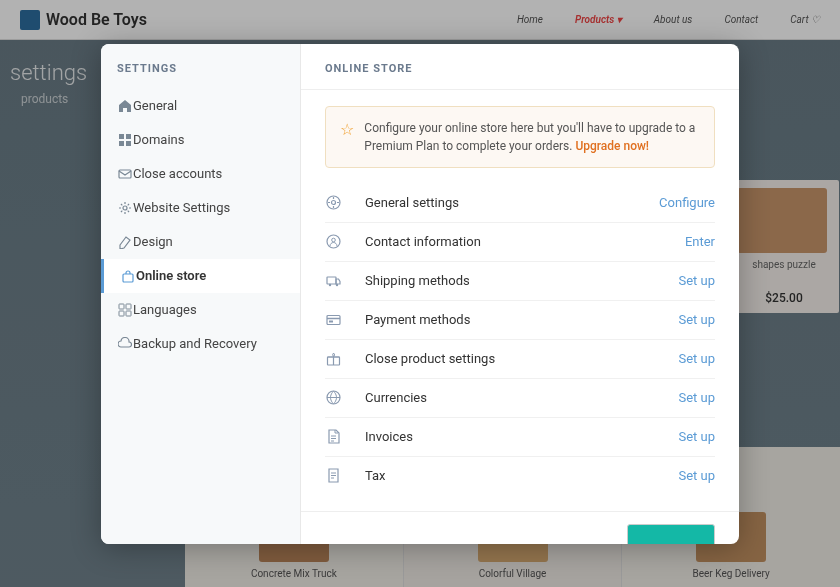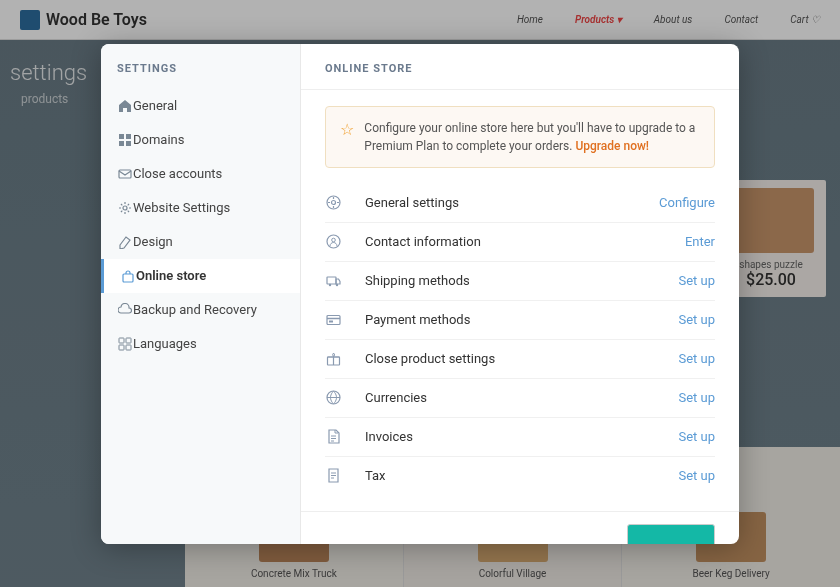--- a/index.html
+++ b/index.html
@@ -263,24 +263,24 @@
       <span class="active">Products ▾</span>
       <span>About us</span>
       <span>Contact</span>
       <span>Cart ♡</span>
     </div>
   </div>
   <div style="position:absolute;top:40px;left:0;right:0;bottom:0;background:linear-gradient(rgba(80,100,110,0.6),rgba(80,100,110,0.5)),#90a0aa;">
     <div style="position:absolute;top:20px;left:10px;font-size:22px;font-weight:300;color:rgba(255,255,255,0.85);">settings</div>
     <div style="position:absolute;top:52px;left:10px;font-size:12px;color:rgba(255,255,255,0.65);padding-left:11px;">products</div>
 
-    <div style="position:absolute;right:14px;top:140px;width:110px;background:#f5f0eb;padding:8px;border-radius:2px;">
+    <div style="position:absolute;right:1px;top:140px;width:110px;background:#f5f0eb;padding:8px;border-radius:2px;">
       <div style="width:90px;height:65px;background:#c8956b;border-radius:3px;margin-bottom:6px;"></div>
       <div style="font-size:10px;color:#666;text-align:center;">shapes puzzle</div>
-      <div style="font-size:16px;color:#333;text-align:center;font-weight:500;">$25.00</div>
+      <div style="font-size:12px;color:#333;text-align:center;font-weight:500;margin-top:21px;">$25.00</div>
     </div>
 
     <div style="position:absolute;bottom:0;left:185px;right:0;height:140px;display:flex;">
       <div style="flex:1;background:#f0ece6;border-right:1px solid #ddd;display:flex;flex-direction:column;align-items:center;justify-content:flex-end;padding-bottom:8px;">
         <div style="width:70px;height:50px;background:#b8845a;border-radius:3px;margin-bottom:6px;"></div>
         <div style="font-size:10px;color:#555;text-align:center;">Concrete Mix Truck</div>
       </div>
       <div style="flex:1;background:#eeeae4;border-right:1px solid #ddd;display:flex;flex-direction:column;align-items:center;justify-content:flex-end;padding-bottom:8px;">
         <div style="width:70px;height:50px;background:#d4a870;border-radius:3px;margin-bottom:6px;"></div>
         <div style="font-size:10px;color:#555;text-align:center;">Colorful Village</div>
@@ -357,36 +357,36 @@
             <rect x="2" y="5" width="10" height="8" rx="1" fill="none" stroke="currentColor" stroke-width="1.2"></rect>
             <path d="M5 5V4a2 2 0 0 1 4 0v1" fill="none" stroke="currentColor" stroke-width="1.2"></path>
           </svg>
       </span>
       <span>Online store</span>
     </div>
 
     <div class="sidebar-item">
       <span class="sidebar-icon">
         <svg width="14" height="14" viewBox="0 0 14 14" fill="currentColor">
-            <path d="M3 10a3 3 0 0 1 0-6 4 4 0 0 1 8 1 2.5 2.5 0 0 1 0 5H3z" fill="none" stroke="currentColor" stroke-width="1.2"></path>
-          </svg>
-      </span>
-      <span>Backup and Recovery</span>
-    </div>
-
-    <div class="sidebar-item">
-      <span class="sidebar-icon">
-        <svg width="14" height="14" viewBox="0 0 14 14" fill="currentColor">
             <rect x="1" y="1" width="5" height="5" rx="0.5" fill="none" stroke="currentColor" stroke-width="1"></rect>
             <rect x="8" y="1" width="5" height="5" rx="0.5" fill="none" stroke="currentColor" stroke-width="1"></rect>
             <rect x="1" y="8" width="5" height="5" rx="0.5" fill="none" stroke="currentColor" stroke-width="1"></rect>
             <rect x="8" y="8" width="5" height="5" rx="0.5" fill="none" stroke="currentColor" stroke-width="1"></rect>
           </svg>
       </span>
       <span>Languages</span>
+    </div>
+
+    <div class="sidebar-item">
+      <span class="sidebar-icon">
+        <svg width="14" height="14" viewBox="0 0 14 14" fill="currentColor">
+            <path d="M3 10a3 3 0 0 1 0-6 4 4 0 0 1 8 1 2.5 2.5 0 0 1 0 5H3z" fill="none" stroke="currentColor" stroke-width="1.2"></path>
+          </svg>
+      </span>
+      <span>Backup and Recovery</span>
     </div>
   </div>
 
   <div class="modal-main">
     <div class="main-header">ONLINE STORE</div>
 
     <div class="main-body">
 
       <div class="upgrade-banner">
         <span class="upgrade-star">☆</span>

